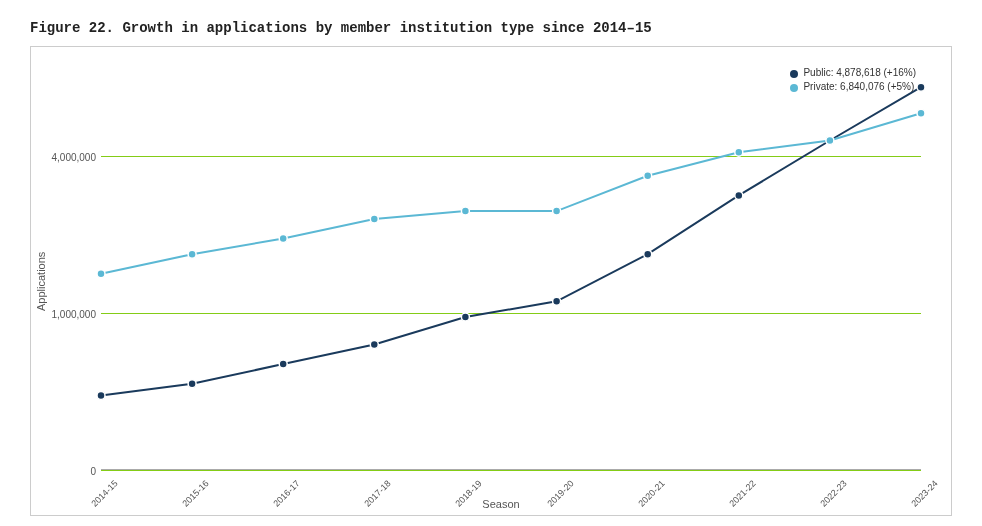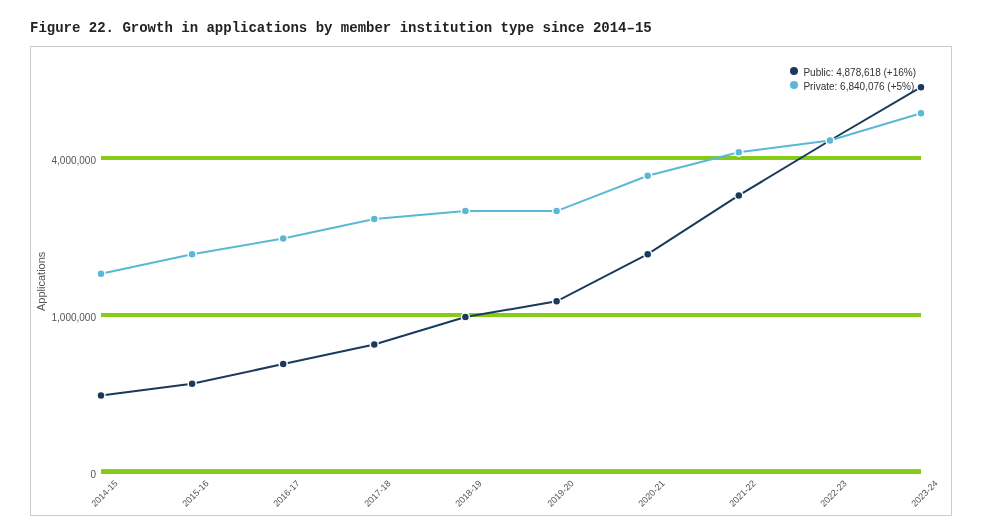--- a/index.html
+++ b/index.html
@@ -47,21 +47,21 @@
       top: 15px;
       left: 50px;
       right: 30px;
       bottom: 45px;
     }
     
     .grid-line {
       position: absolute;
       left: 0;
       right: 0;
-      border-top: 4px solid #84cc16;
+      border-top: 1px solid #84cc16;
     }
     .y-tick-label {
       position: absolute;
       right: 100%;
       transform: translateY(-50%);
       font-size: 10px;
       color: #555;
       text-align: right;
       padding-right: 5px;
       white-space: nowrap;
@@ -99,21 +99,21 @@
     }
     .legend {
       position: absolute;
       top: 20px;
       right: 35px;
       font-size: 10px;
       color: #333;
     }
     .legend-item {
       display: flex;
-      align-items: flex-start;
+      align-items: flex-end;
       margin-bottom: 3px;
     }
     .legend-dot {
       width: 8px;
       height: 8px;
       border-radius: 50%;
       margin-right: 5px;
       flex-shrink: 0;
     }
   </style>
@@ -165,20 +165,21 @@
         <div class="x-tick-label" style="left: 11.1111%;">2015-16</div>
         <div class="x-tick-label" style="left: 22.2222%;">2016-17</div>
         <div class="x-tick-label" style="left: 33.3333%;">2017-18</div>
         <div class="x-tick-label" style="left: 44.4444%;">2018-19</div>
         <div class="x-tick-label" style="left: 55.5556%;">2019-20</div>
         <div class="x-tick-label" style="left: 66.6667%;">2020-21</div>
         <div class="x-tick-label" style="left: 77.7778%;">2021-22</div>
         <div class="x-tick-label" style="left: 88.8889%;">2022-23</div>
         <div class="x-tick-label" style="left: 100%;">2023-24</div>
       </div>
+    <div class="x-axis-bottom-label">Season</div>
     <div class="legend" id="legend">
         <div class="legend-item">
           <div class="legend-dot" style="background-color: rgb(26, 58, 92);"></div>
           <span>Public: 4,878,618 (+16%)</span>
         </div>
         <div class="legend-item">
           <div class="legend-dot" style="background-color: rgb(91, 184, 212);"></div>
           <span>Private: 6,840,076 (+5%)</span>
         </div>
       </div>

